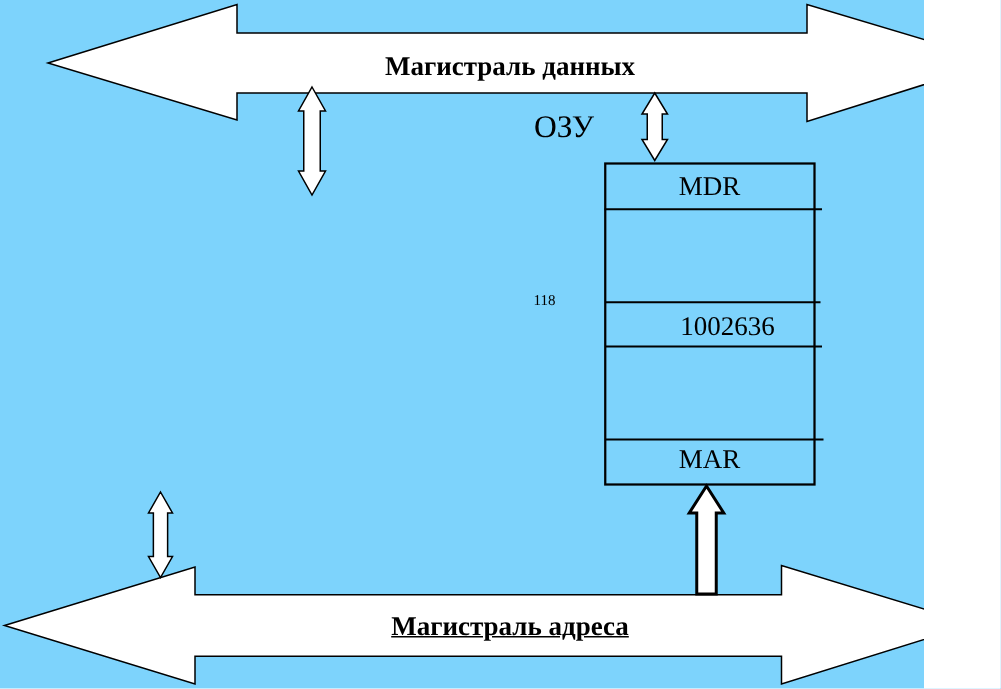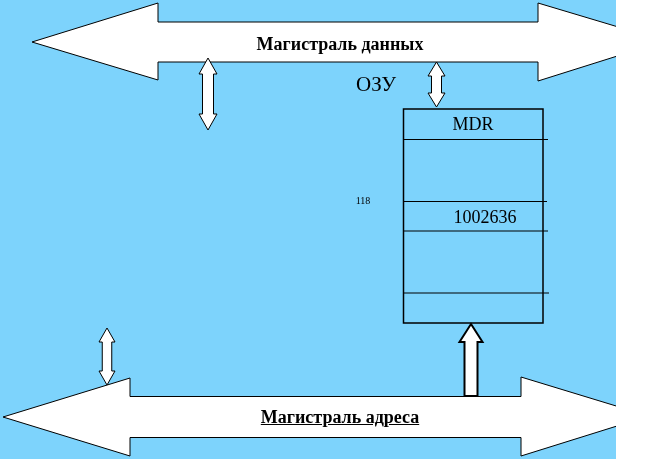--- a/index.html
+++ b/index.html
@@ -90,16 +90,17 @@
 
 
   <div class="label" style="left:351px; top:73px; width:50px; height:22px;">ОЗУ</div>
 
   <div class="label small-label" style="left:343px; top:190px; width:40px; height:21px;">118</div>
 
   <div class="label reg-label" style="left:403px; top:113px; width:140px; height:22px;">MDR</div>
 
   <div class="label reg-label" style="left:403px; top:206px; width:140px; height:22px;margin-left:12px;">1002636</div>
 
+  <div class="label reg-label" style="left:403px; top:295px; width:140px; height:22px;">MAR</div>
 
   <div class="label bus-label" style="left:230px; top:406px; width:220px; height:22px;text-decoration:underline;">Магистраль адреса</div>
 
 </div>
 
 </body></html>

